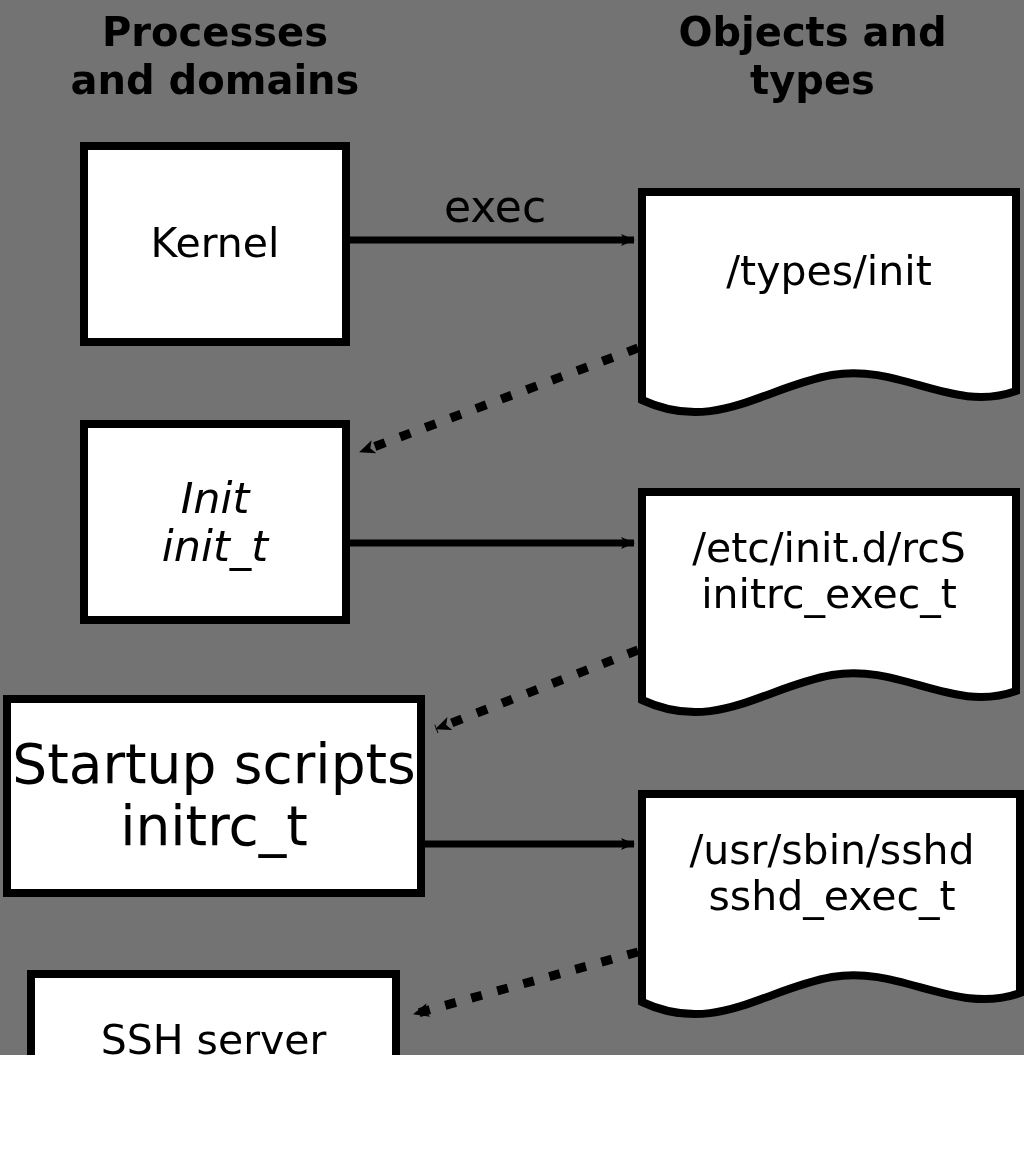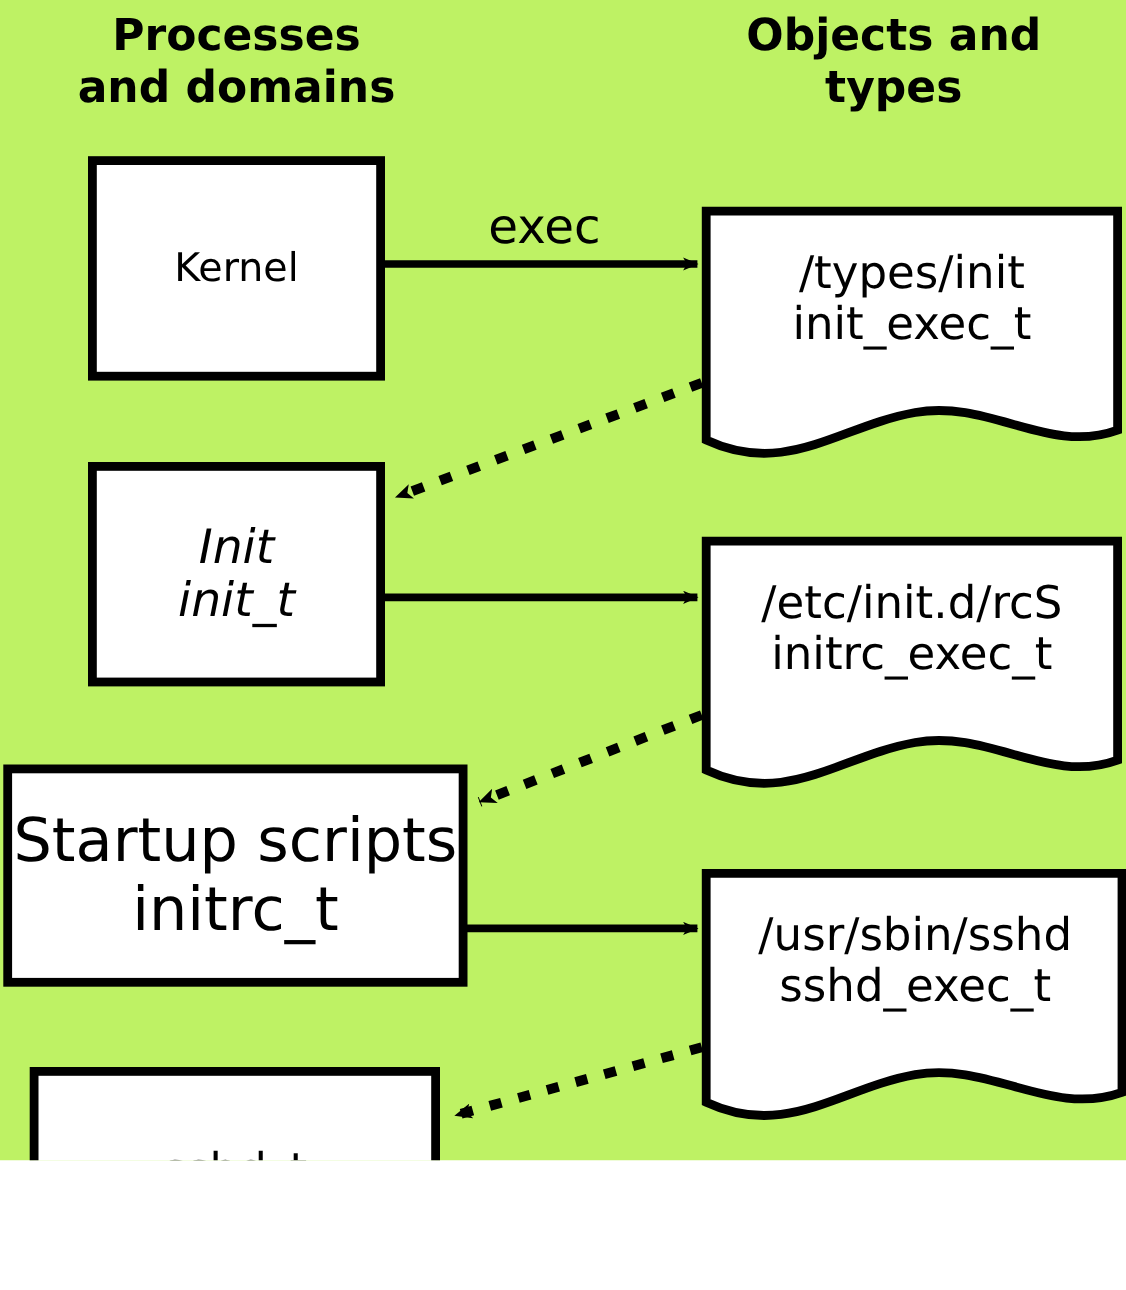--- a/index.html
+++ b/index.html
@@ -7,21 +7,21 @@
     padding: 0;
     background: #ffffff;
   }
   body {
     font-family: "DejaVu Sans", sans-serif;
   }
   #stage {
     position: relative;
     width: 1024px;
     height: 1055px;
-    background: #bef264;
+    background: #737373;
     overflow: hidden;
   }
   #diagram-svg {
     position: absolute;
     left: 0;
     top: 0;
     width: 1024px;
     height: 1173px;
   }
   .col-header {
@@ -108,41 +108,41 @@
 
     <line x1="638" y1="952" x2="414" y2="1014" stroke="#000000" stroke-width="9" stroke-dasharray="11 16" stroke-linecap="butt" marker-end="url(#arrow-dotted)"></line>
   </svg>
 
   <div class="col-header" id="header-left">Processes
 and domains</div>
 
   <div class="col-header" id="header-right">Objects and
 types</div>
 
-  <div class="node-label" style="left:84px; top:146px; width:262px; height:196px; font-size:36px;">
+  <div class="node-label" style="left:84px; top:146px; width:262px; height:196px; font-size:41px;">
     <span class="l1">Kernel</span>
   </div>
 
   <div class="node-label" style="left:84px; top:424px; width:262px; height:196px; font-size:43px;font-style:italic;">
     <span class="l1">Init</span>
     <span class="l2">init_t</span>
   </div>
 
   <div class="node-label" style="left:7px; top:699px; width:414px; height:194px; font-size:55px;">
     <span class="l1">Startup scripts</span>
     <span class="l2">initrc_t</span>
   </div>
 
   <div class="node-label" style="left:31px; top:974px; width:365px; height:180px; font-size:41px;">
+    <span class="l1">SSH server</span>
     <span class="l2">sshd_t</span>
   </div>
 
   <div class="node-label" style="left:642px; top:192px; width:374px; height:160px; font-size:41px;">
     <span class="l1">/types/init</span>
-    <span class="l2">init_exec_t</span>
   </div>
 
   <div class="node-label" style="left:644px; top:794px; width:376px; height:160px; font-size:41px;">
     <span class="l1">/usr/sbin/sshd</span>
     <span class="l2">sshd_exec_t</span>
   </div>
 
   <div class="node-label" style="left:642px; top:492px; width:374px; height:160px; font-size:41px;">
     <span class="l1">/etc/init.d/rcS</span>
     <span class="l2">initrc_exec_t</span>

